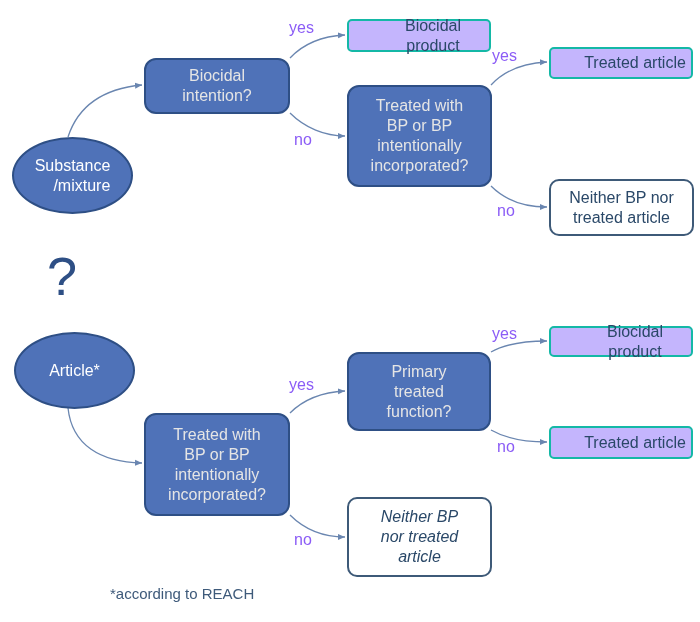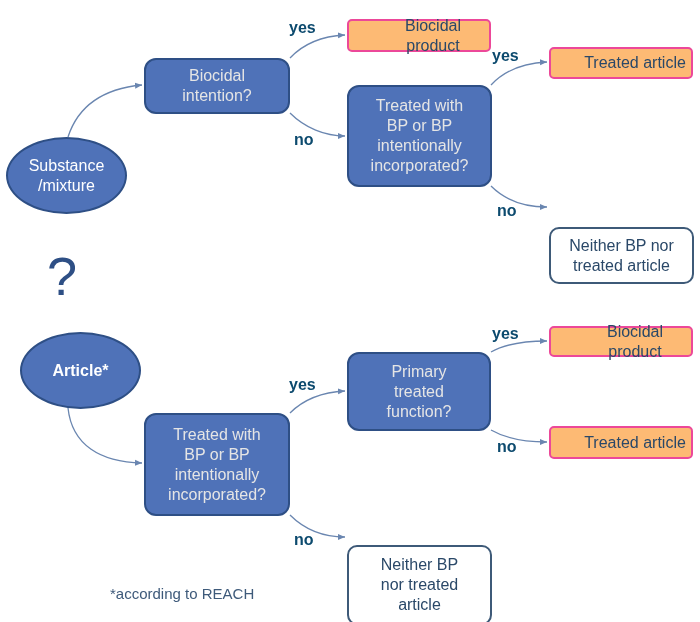--- a/index.html
+++ b/index.html
@@ -1,23 +1,23 @@
 <!DOCTYPE html>
 <html><head>
 <meta charset="utf-8">
 <style>
   html, body { margin:0; padding:0; background:#ffffff; }
   body { width:700px; height:622px; position:relative; overflow:hidden; font-family:"Liberation Sans", sans-serif; }
   svg.wires { position:absolute; left:0; top:0; width:700px; height:622px; }
   .node { position:absolute; box-sizing:border-box; display:flex; align-items:center; justify-content:center; text-align:center; font-size:16px; line-height:20px; }
   .dec { background:#4f72b8; border:2px solid #2e4f85; color:#e5e5e5; border-radius:12px; }
-  .green { background:#fdba74; border:2px solid #ec4899; color:#2a4868; border-radius:5px;padding-left:28px; }
-  .white { background:#ffffff; border:2px solid #3e5a78; color:#2a4868; border-radius:10px;margin-top:48px; }
+  .green { background:#c4b5fd; border:2px solid #14b8a6; color:#2a4868; border-radius:5px;padding-left:28px; }
+  .white { background:#ffffff; border:2px solid #3e5a78; color:#2a4868; border-radius:10px; }
   .ellipse { background:#4f72b8; border:2px solid #2e4f85; color:#ffffff; border-radius:50%; }
-  .lbl { position:absolute; color:#0c4a6e; font-size:16px;font-weight:bold; }
+  .lbl { position:absolute; color:#8b5cf6; font-size:16px; }
   .qmark { position:absolute; color:#2e4f85; font-size:54px; line-height:54px; }
   .foot { position:absolute; color:#3e5a7a; font-size:15px; }
   .txt { white-space:pre-line; }
 </style>
 </head>
 <body>
 
 <svg class="wires" viewBox="0 0 700 622">
   <defs>
     <marker id="arr" markerWidth="8" markerHeight="8" refX="7" refY="4" orient="auto" markerUnits="userSpaceOnUse">
@@ -33,21 +33,21 @@
     <path d="M491,186 C505,200 525,207 547,207"></path>
 
     <path d="M68,408 C72,445 100,462 142,463"></path>
     <path d="M290,413 C305,398 325,392 345,391"></path>
     <path d="M290,515 C305,530 325,537 345,537"></path>
     <path d="M491,352 C505,344 525,341 547,341"></path>
     <path d="M491,430 C505,438 525,442 547,442"></path>
   </g>
 </svg>
 
-<div class="node ellipse txt" style="left:6px;top:137px;width:121px;height:77px;">Substance
+<div class="node ellipse txt" style="left:12px;top:137px;width:121px;height:77px;text-align:right;">Substance
 /mixture</div>
 
 <div class="node dec txt" style="left:144px;top:58px;width:146px;height:56px;">Biocidal
 intention?</div>
 
 <span class="lbl" style="left:289px;top:19px;">yes</span>
 <span class="lbl" style="left:294px;top:131px;">no</span>
 
 <div class="node green txt" style="left:347px;top:19px;width:144px;height:33px;">Biocidal product</div>
 
@@ -59,38 +59,38 @@
 <span class="lbl" style="left:492px;top:47px;">yes</span>
 <span class="lbl" style="left:497px;top:202px;">no</span>
 
 <div class="node green txt" style="left:549px;top:47px;width:144px;height:32px;">Treated article</div>
 
 <div class="node white txt" style="left:549px;top:179px;width:145px;height:57px;">Neither BP nor
 treated article</div>
 
 <span class="qmark" style="left:47px;top:249px;">?</span>
 
-<div class="node ellipse txt" style="left:20px;top:332px;width:121px;height:77px;font-weight:bold;">Article*</div>
+<div class="node ellipse txt" style="left:14px;top:332px;width:121px;height:77px;">Article*</div>
 
 <div class="node dec txt" style="left:144px;top:413px;width:146px;height:103px;">Treated with
 BP or BP
 intentionally
 incorporated?</div>
 
 <span class="lbl" style="left:289px;top:376px;">yes</span>
 <span class="lbl" style="left:294px;top:531px;">no</span>
 
 <div class="node dec txt" style="left:347px;top:352px;width:144px;height:79px;">Primary
 treated
 function?</div>
 
 <span class="lbl" style="left:492px;top:325px;">yes</span>
 <span class="lbl" style="left:497px;top:438px;">no</span>
 
 <div class="node green txt" style="left:549px;top:326px;width:144px;height:31px;">Biocidal product</div>
 
 <div class="node green txt" style="left:549px;top:426px;width:144px;height:33px;">Treated article</div>
 
-<div class="node white txt" style="left:347px;top:497px;width:145px;height:80px;">Neither BP
+<div class="node white txt" style="left:347px;top:497px;width:145px;height:80px;font-style:italic;">Neither BP
 nor treated
 article</div>
 
 <span class="foot" style="left:110px;top:585px;">*according to REACH</span>
 
 </body></html>

